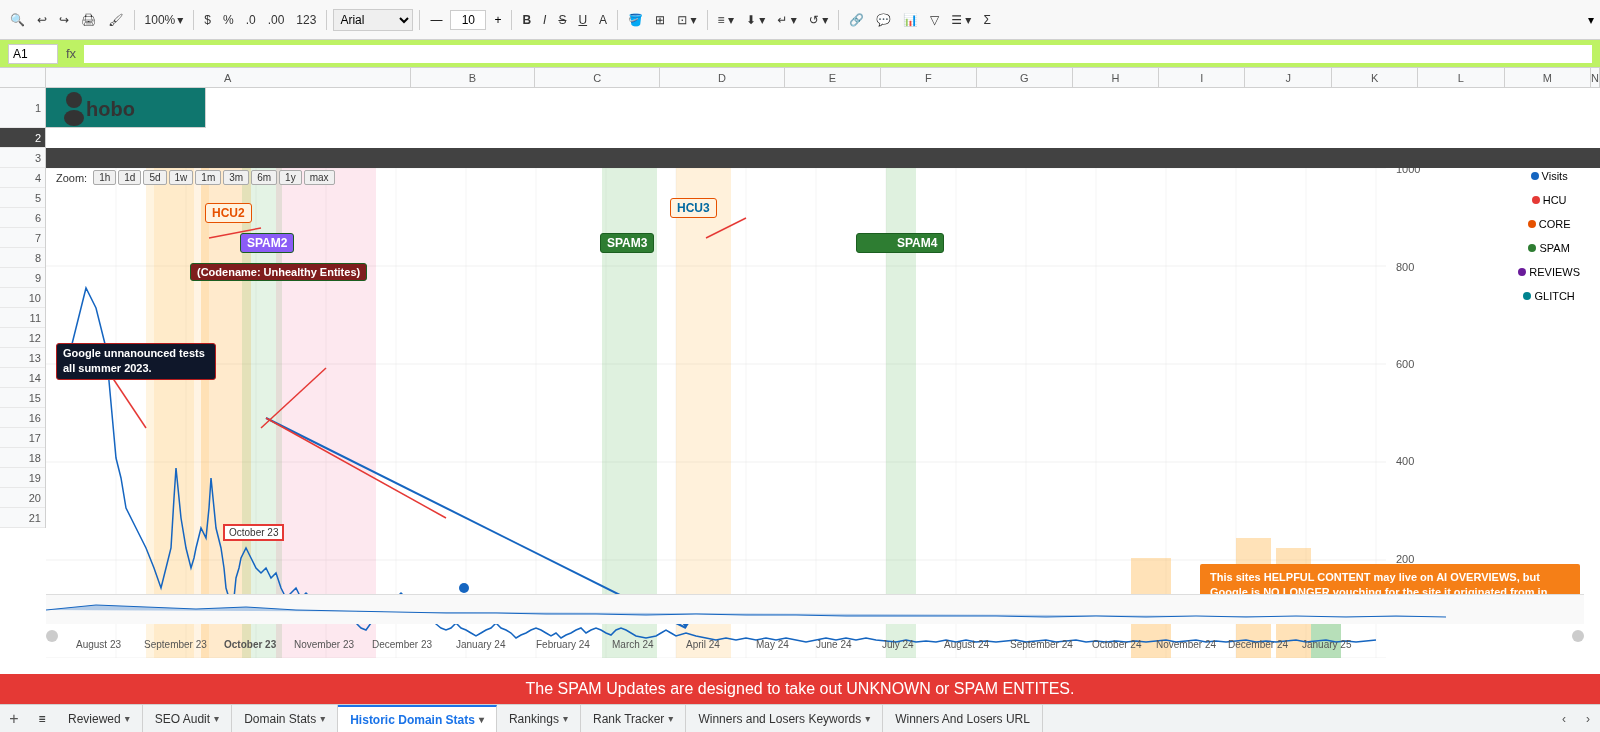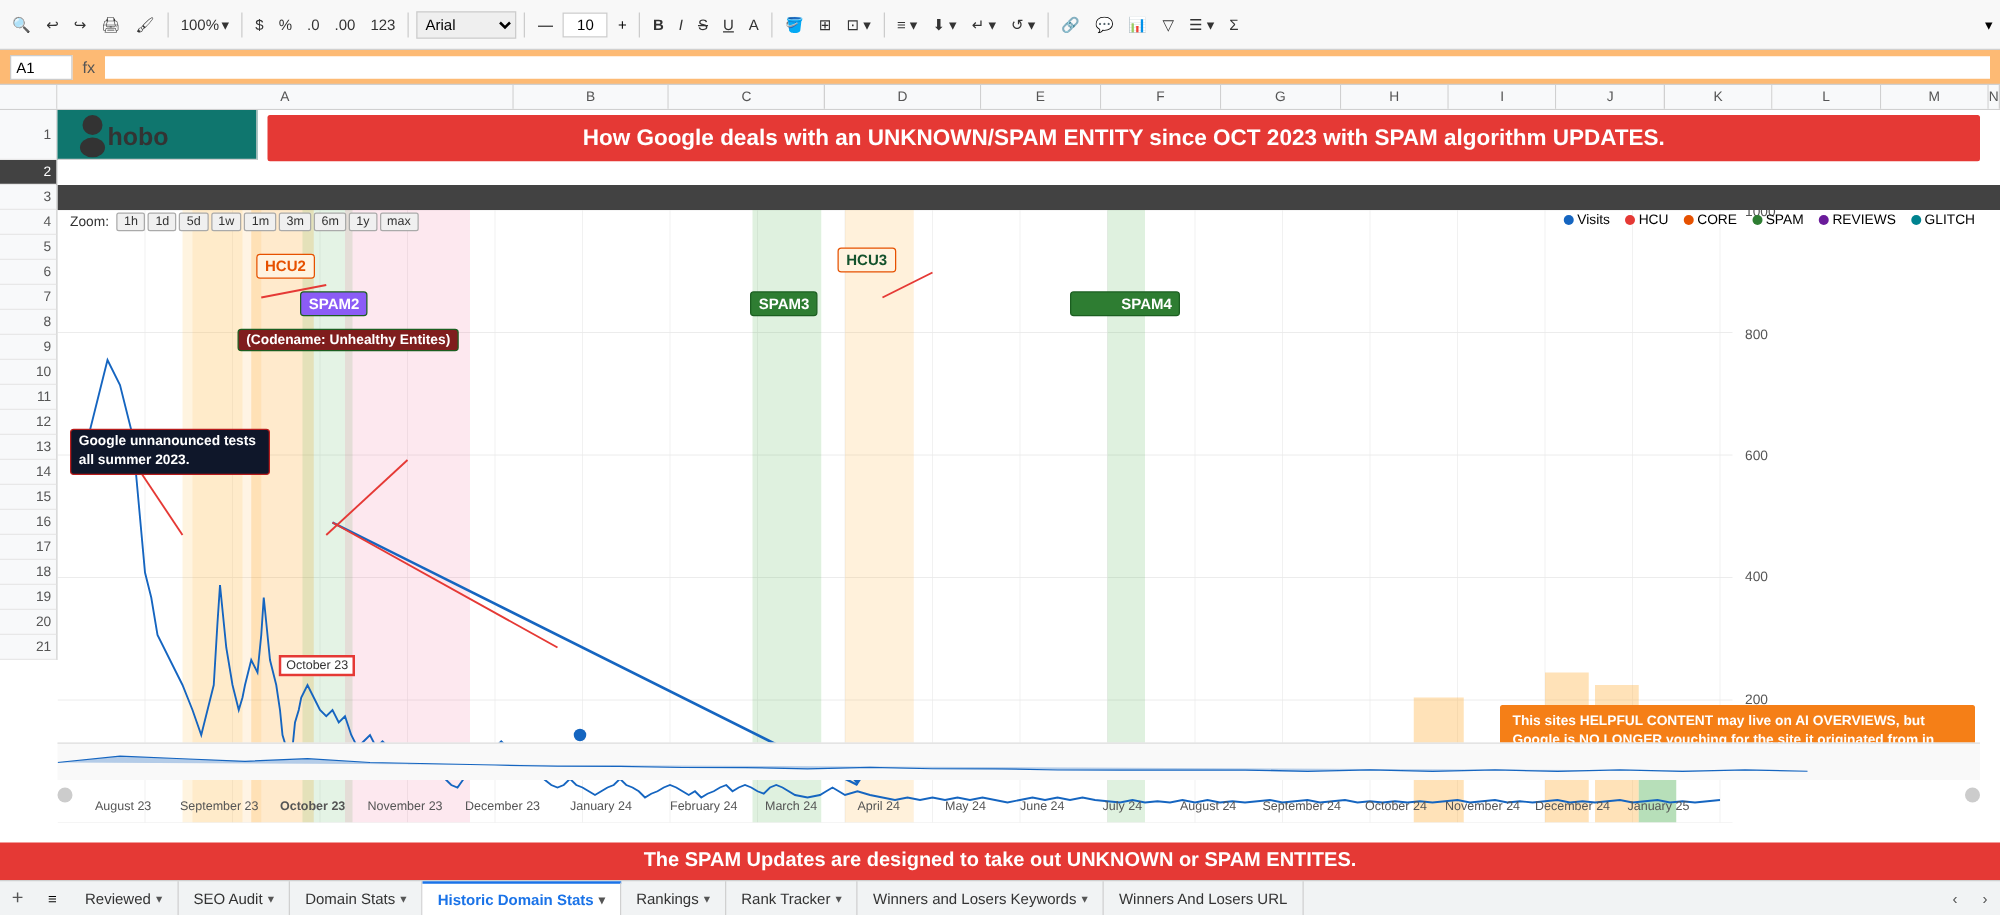--- a/index.html
+++ b/index.html
@@ -18,21 +18,21 @@
     }
     .toolbar-sep { width: 1px; height: 20px; background: #ccc; margin: 0 2px; }
     .toolbar-font-size { width: 36px; text-align: center; border: 1px solid #ccc; padding: 2px; font-size: 12px; }
     .toolbar-font { width: 80px; border: 1px solid #ccc; padding: 2px; font-size: 12px; }
     .toolbar-bold { font-weight: bold; }
     .toolbar-italic { font-style: italic; }
 
     
     .formula-bar {
       display: flex; align-items: center; height: 28px;
-      background: #fdba74; border-bottom: 1px solid #d0d0d0;
+      background: #bef264; border-bottom: 1px solid #d0d0d0;
       padding: 0 8px; gap: 8px;
     }
     .cell-ref { width: 50px; border: 1px solid #ccc; padding: 2px 4px; font-size: 12px; }
     .formula-input { flex: 1; border: none; outline: none; font-size: 12px; padding: 2px 4px; }
 
     
     .sheet-container {
       display: flex; flex-direction: column; flex: 1;
       height: calc(732px - 40px - 28px - 28px);
       overflow: hidden; position: relative;
@@ -73,21 +73,21 @@
       background: #fff; color: #1a73e8; font-weight: bold;
       border-top: 2px solid #1a73e8;
     }
     .sheet-tab-arrow { font-size: 10px; margin-left: 4px; color: #555; }
     .tabs-scroll-right { margin-left: auto; display: flex; align-items: center; }
     .tabs-nav-btn { width: 24px; height: 28px; display: flex; align-items: center; justify-content: center; cursor: pointer; color: #555; }
 
     
     .spam-banner {
       position: absolute; bottom: 0; left: 0; right: 0;
-      background: #e53935; color: #fff; font-weight: bold;
+      background: #e53935; color: #fff; font-weight: normal;
       font-size: 17px; text-align: center; padding: 8px 0; z-index: 10;
     }
 
     
     .annotation {
       position: absolute; font-size: 12px; font-weight: bold; border-radius: 3px; padding: 2px 6px; white-space: nowrap; z-index: 5;
     }
 
     
     .row-nums {
@@ -124,21 +124,21 @@
       position: absolute; left: 56px; display: flex; align-items: center; gap: 2px; z-index: 5;
     }
     .zoom-btn {
       font-size: 10px; padding: 1px 5px; border: 1px solid #aaa;
       background: #f0f0f0; cursor: pointer; border-radius: 2px; color: #333;
     }
     .zoom-label { font-size: 11px; color: #333; margin-right: 4px; }
 
     
     .chart-legend {
-      position: absolute; right: 20px; display: flex; align-items: center; gap: 12px; z-index: 5; font-size: 11px;
+      position: absolute; right: 20px; display: flex; align-items: center; gap: 12px; z-index: 5; font-size: 11px; flex-direction: column;
     }
     .legend-item { display: flex; align-items: center; gap: 3px; }
     .legend-dot { width: 8px; height: 8px; border-radius: 50%; }
   </style>
 </head>
 <body>
 
 <div style="display:flex;flex-direction:column;width:1600px;height:732px;overflow:hidden;">
 
   <div class="toolbar">
@@ -244,21 +244,20 @@
 
       <div class="hobo-logo" style="left:46px;top:0;width:160px;height:40px;">
         <svg width="140" height="36" viewBox="0 0 140 36">
 
           <circle cx="18" cy="10" r="8" fill="#333"></circle>
           <ellipse cx="18" cy="28" rx="10" ry="8" fill="#333"></ellipse>
           <text x="30" y="26" font-family="Arial" font-size="20" font-weight="bold" fill="#333">hobo</text>
         </svg>
       </div>
 
-      <div class="title-banner" style="top:4px;left:214px;right:16px;">How Google deals with an UNKNOWN/SPAM ENTITY since OCT 2023 with SPAM algorithm UPDATES.</div>
 
       <div class="dark-row" style="top:60px;"></div>
 
       <svg style="position:absolute;left:46px;top:80px;width:1390px;height:490px;" viewBox="0 0 1390 490" preserveAspectRatio="none">
 
         <line x1="0" y1="0" x2="1340" y2="0" stroke="#e0e0e0" stroke-width="0.5"></line>
         <line x1="0" y1="98" x2="1340" y2="98" stroke="#e0e0e0" stroke-width="0.5"></line>
         <line x1="0" y1="196" x2="1340" y2="196" stroke="#e0e0e0" stroke-width="0.5"></line>
         <line x1="0" y1="294" x2="1340" y2="294" stroke="#e0e0e0" stroke-width="0.5"></line>
         <line x1="0" y1="392" x2="1340" y2="392" stroke="#e0e0e0" stroke-width="0.5"></line>
@@ -416,21 +415,21 @@
       </div>
 
       <div class="annotation" style="left:205px;top:115px;background:#fff3e0;color:#e65100;border:1px solid #e65100;">HCU2</div>
 
       <div class="annotation" style="left:240px;top:145px;background:#8b5cf6;color:#fff;border:1px solid #1b5e20;">SPAM2</div>
 
       <div class="annotation" style="left:190px;top:175px;background:#7f1d1d;color:#fff;border:1px solid #1b5e20;font-size:11px;">(Codename: Unhealthy Entites)</div>
 
       <div class="annotation" style="left:600px;top:145px;background:#2e7d32;color:#fff;border:1px solid #1b5e20;">SPAM3</div>
 
-      <div class="annotation" style="left:670px;top:110px;background:#fff3e0;color:#14532d;border:1px solid #e65100;">HCU3</div>
+      <div class="annotation" style="left:670px;top:110px;background:#fff3e0;color:#0369a1;border:1px solid #e65100;">HCU3</div>
 
       <div class="annotation" style="left:856px;top:145px;background:#2e7d32;color:#fff;border:1px solid #1b5e20;padding-left:40px;">SPAM4</div>
 
       <div class="annotation" style="left:56px;top:255px;background:#0f172a;color:#fff;border:1px solid #b71c1c;font-size:11px;line-height:1.4;max-width:160px;white-space:normal;">
         Google unnanounced tests all summer 2023.
       </div>
 
       <div style="position:absolute;left:223px;top:436px;border:2px solid #e53935;padding:1px 4px;font-size:10px;color:#333;background:#fff;">
         October 23
       </div>

